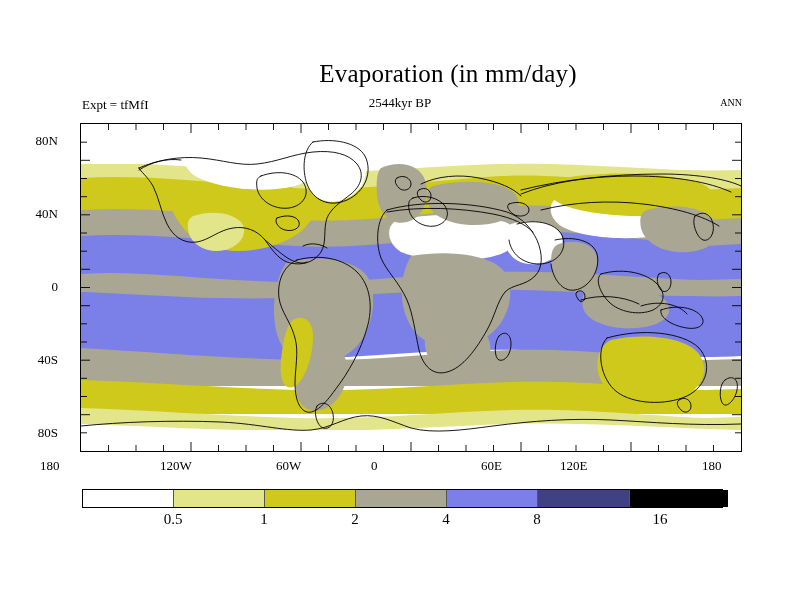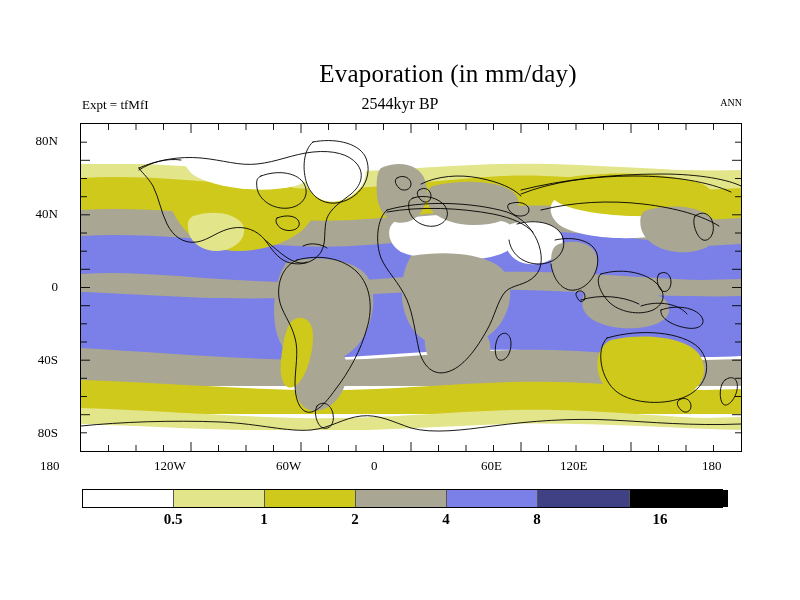--- a/index.html
+++ b/index.html
@@ -10,21 +10,21 @@
   }
   #figure{position:absolute;left:0;top:0;width:800px;height:600px;}
 
   
   #title{
     position:absolute;left:0;top:60px;width:800px;text-align:center;
     font-size:25px;letter-spacing:.2px;margin-left:48px;
   }
   #subtitle{
     position:absolute;left:0;top:95px;width:800px;text-align:center;
-    font-size:16px;
+    font-size:13px;
     font-family:Liberation Serif, serif;
   }
   #expt{
     position:absolute;left:82px;top:97px;font-size:13px;text-align:left;
   }
   #season{
     position:absolute;right:58px;top:97px;font-size:10px;text-align:right;
   }
 
   
@@ -46,21 +46,21 @@
 
   
   #cbar{
     position:absolute;left:82px;top:489px;width:641px;height:19px;
     border:1px solid #000;box-sizing:border-box;display:flex;
   }
   #cbar .band{flex:0 0 auto;height:100%;}
   #cbar .band + .band{border-left:1px solid #555;}
   .cblab{
     position:absolute;top:511px;font-size:15px;text-align:center;
-    width:60px;transform:translateX(-30px);white-space:nowrap;font-weight:bold;
+    width:60px;transform:translateX(-30px);white-space:nowrap;
   }
 </style>
 </head>
 <body>
 
 <div id="figure">
 
   <div id="title">Evaporation (in mm/day)</div>
   <div id="subtitle">2544kyr BP</div>
   <div id="expt">Expt = tfMfI</div>
@@ -316,21 +316,21 @@
     </svg>
   </div>
 
   <div class="ylab" style="top:141px">80N</div>
   <div class="ylab" style="top:214px">40N</div>
   <div class="ylab" style="top:287px">0</div>
   <div class="ylab" style="top:360px">40S</div>
   <div class="ylab" style="top:433px">80S</div>
 
   <div class="xlab" style="left:80px">180</div>
-  <div class="xlab" style="left:194px">120W</div>
+  <div class="xlab" style="left:200px">120W</div>
   <div class="xlab" style="left:316px">60W</div>
   <div class="xlab" style="left:411px">0</div>
   <div class="xlab" style="left:521px">60E</div>
   <div class="xlab" style="left:600px">120E</div>
   <div class="xlab" style="left:742px">180</div>
 
   <div id="cbar">
     <div class="band" style="width:14.1%;background:#ffffff"></div>
     <div class="band" style="width:14.1%;background:#e3e58a"></div>
     <div class="band" style="width:14.1%;background:#cfc91c"></div>

